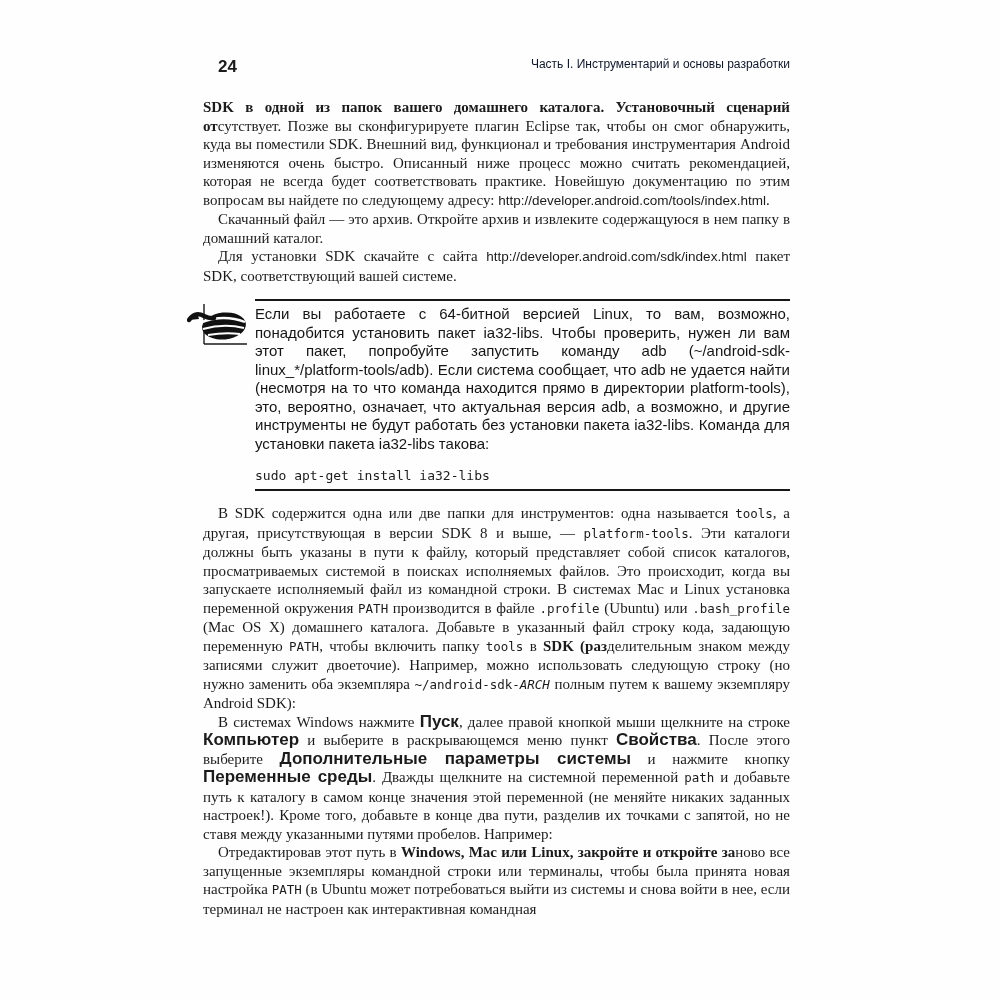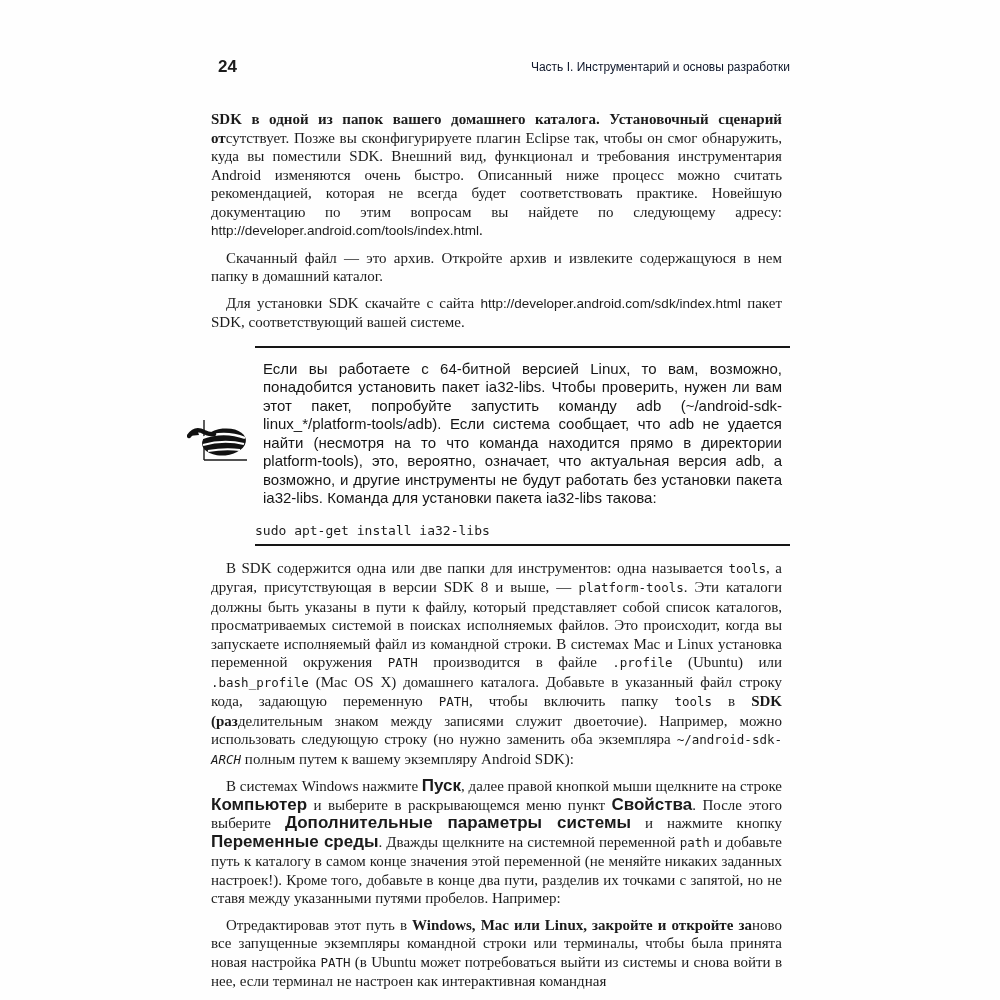--- a/index.html
+++ b/index.html
@@ -2,35 +2,35 @@
 <html lang="ru"><head>
 <meta charset="utf-8">
 <style>
   html,body{margin:0;padding:0;}
   body{
     width:1000px;height:1000px;background:#fefefe;
     font-family:"Liberation Serif",serif;color:#1b1b1b;
     position:relative;overflow:hidden;
   }
   .column{position:absolute;left:203px;top:57px;width:587px;}
-  .pg-header{display:flex;justify-content:space-between;align-items:center;margin-bottom:33px;}
+  .pg-header{display:flex;justify-content:space-between;align-items:flex-start;margin-bottom:21px;}
   .pg-num{font-family:"Liberation Sans",sans-serif;font-weight:bold;font-size:17px;padding-left:15px;}
   .running-head{font-family:"Liberation Sans",sans-serif;font-size:12px;color:#0f172a;}
-  .bodytext p{margin:8px;font-size:15px;line-height:18.5px;text-align:justify;}
+  .bodytext p{margin:0;font-size:15px;line-height:18.5px;text-align:justify;}
   .bodytext p.ind{text-indent:15px;}
   .b{font-weight:bold;}
   .m{font-family:"DejaVu Sans Mono",monospace;font-size:12.5px;}
   .i{font-style:italic;}
   .u{font-family:"Liberation Sans",sans-serif;font-size:13.5px;}
   .sb{font-family:Liberation Sans, sans-serif;font-weight:bold;font-size:17px;}
   .code-line{
     font-family:"DejaVu Sans Mono",monospace;font-size:13px;line-height:17px;
     margin:9px 0 9px 0;white-space:pre;text-align:left;
   }
-  .note{display:flex;margin:14px 0 13px -16px;align-items:center;}
+  .note{display:flex;margin:14px 0 13px -16px;}
   .note-icon{flex:none;width:68px;position:relative;}
   .note-main{
     flex:1;border-top:2.5px solid #161616;border-bottom:2.5px solid #161616;
     padding:4px 0 5px 0;
   }
   .note-text{
     margin:0;font-family:"Liberation Sans",sans-serif;font-size:12.5px;
     line-height:16.5px;text-align:justify;color:#151515;
   }
   .note-code{

